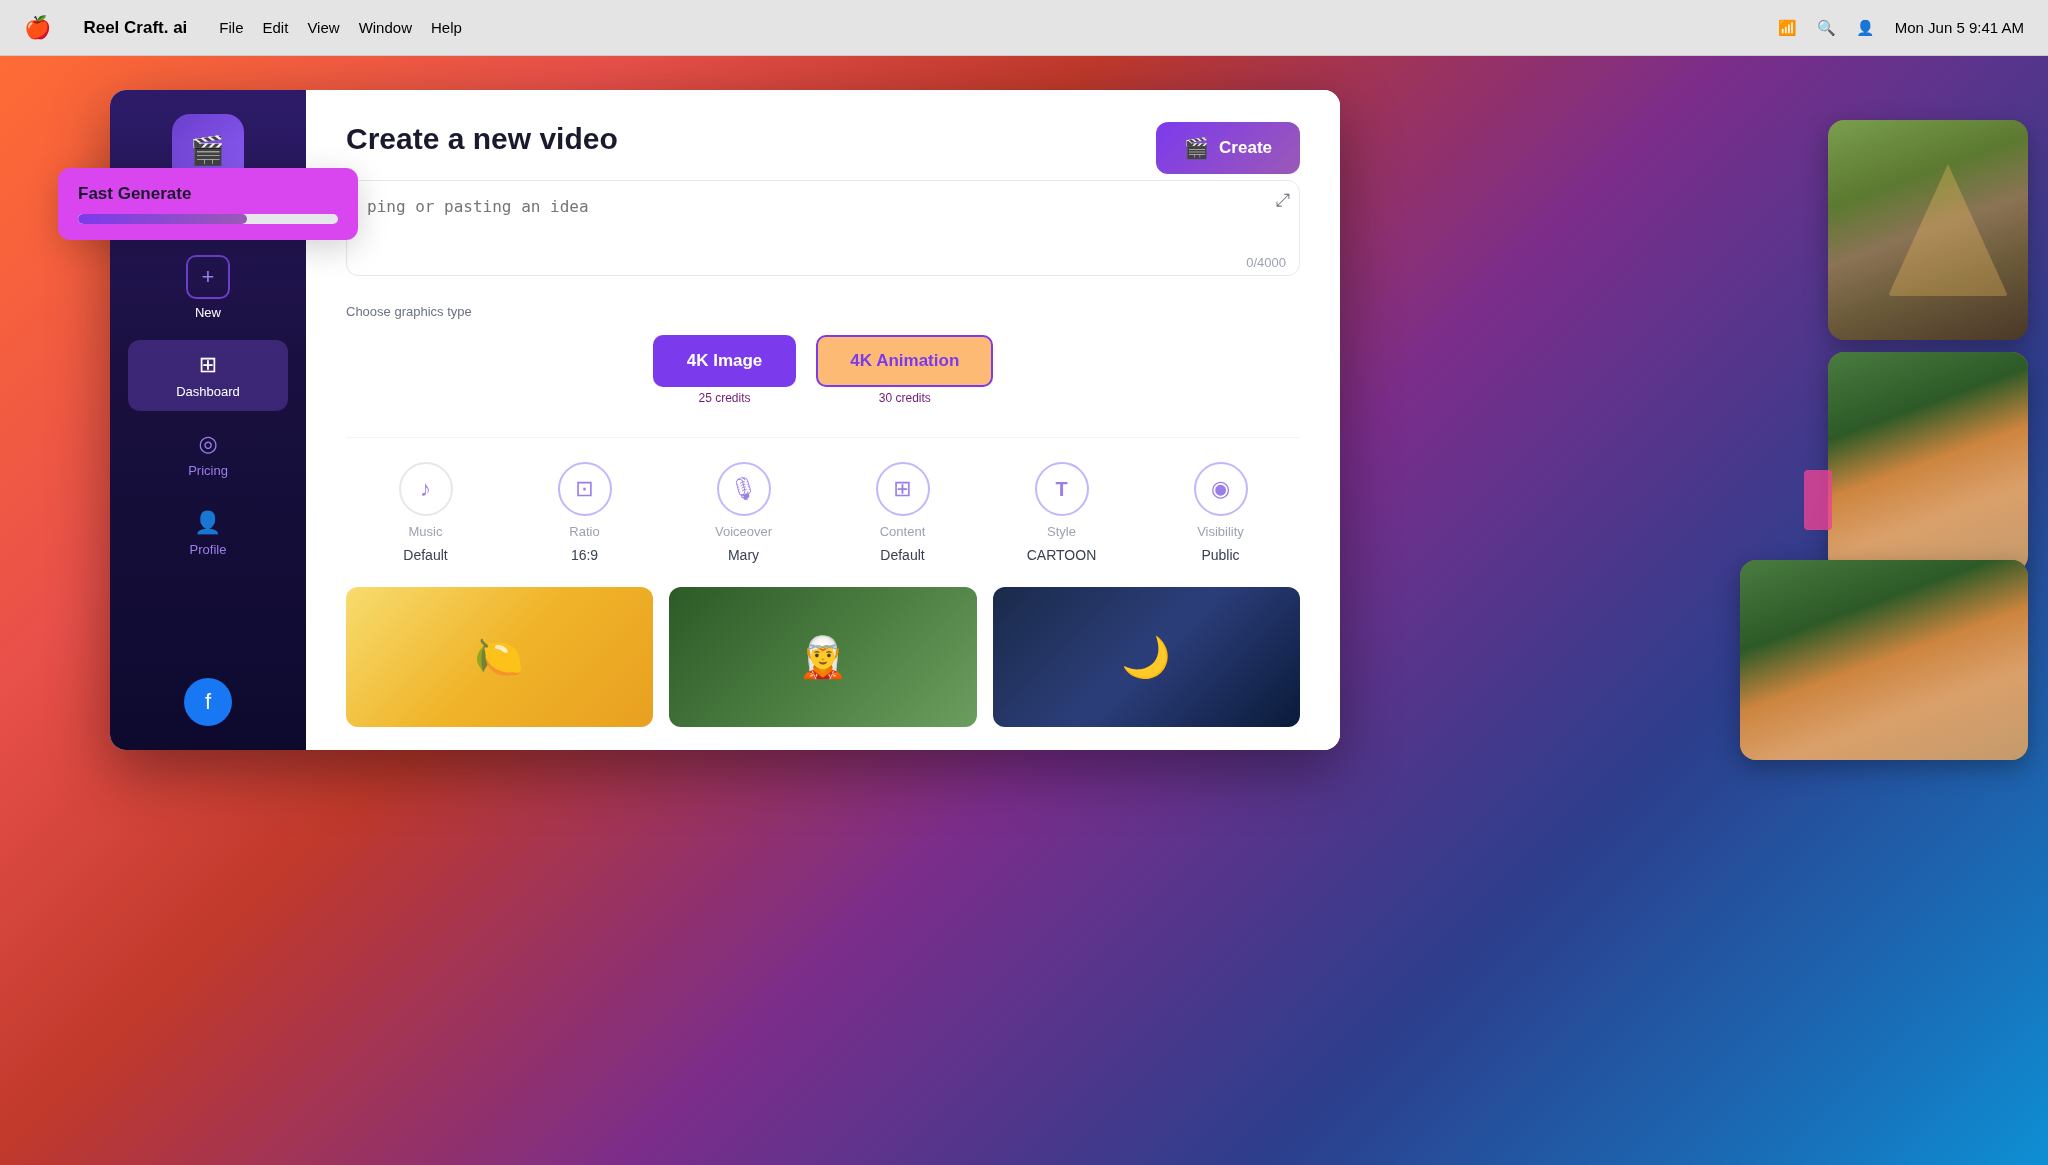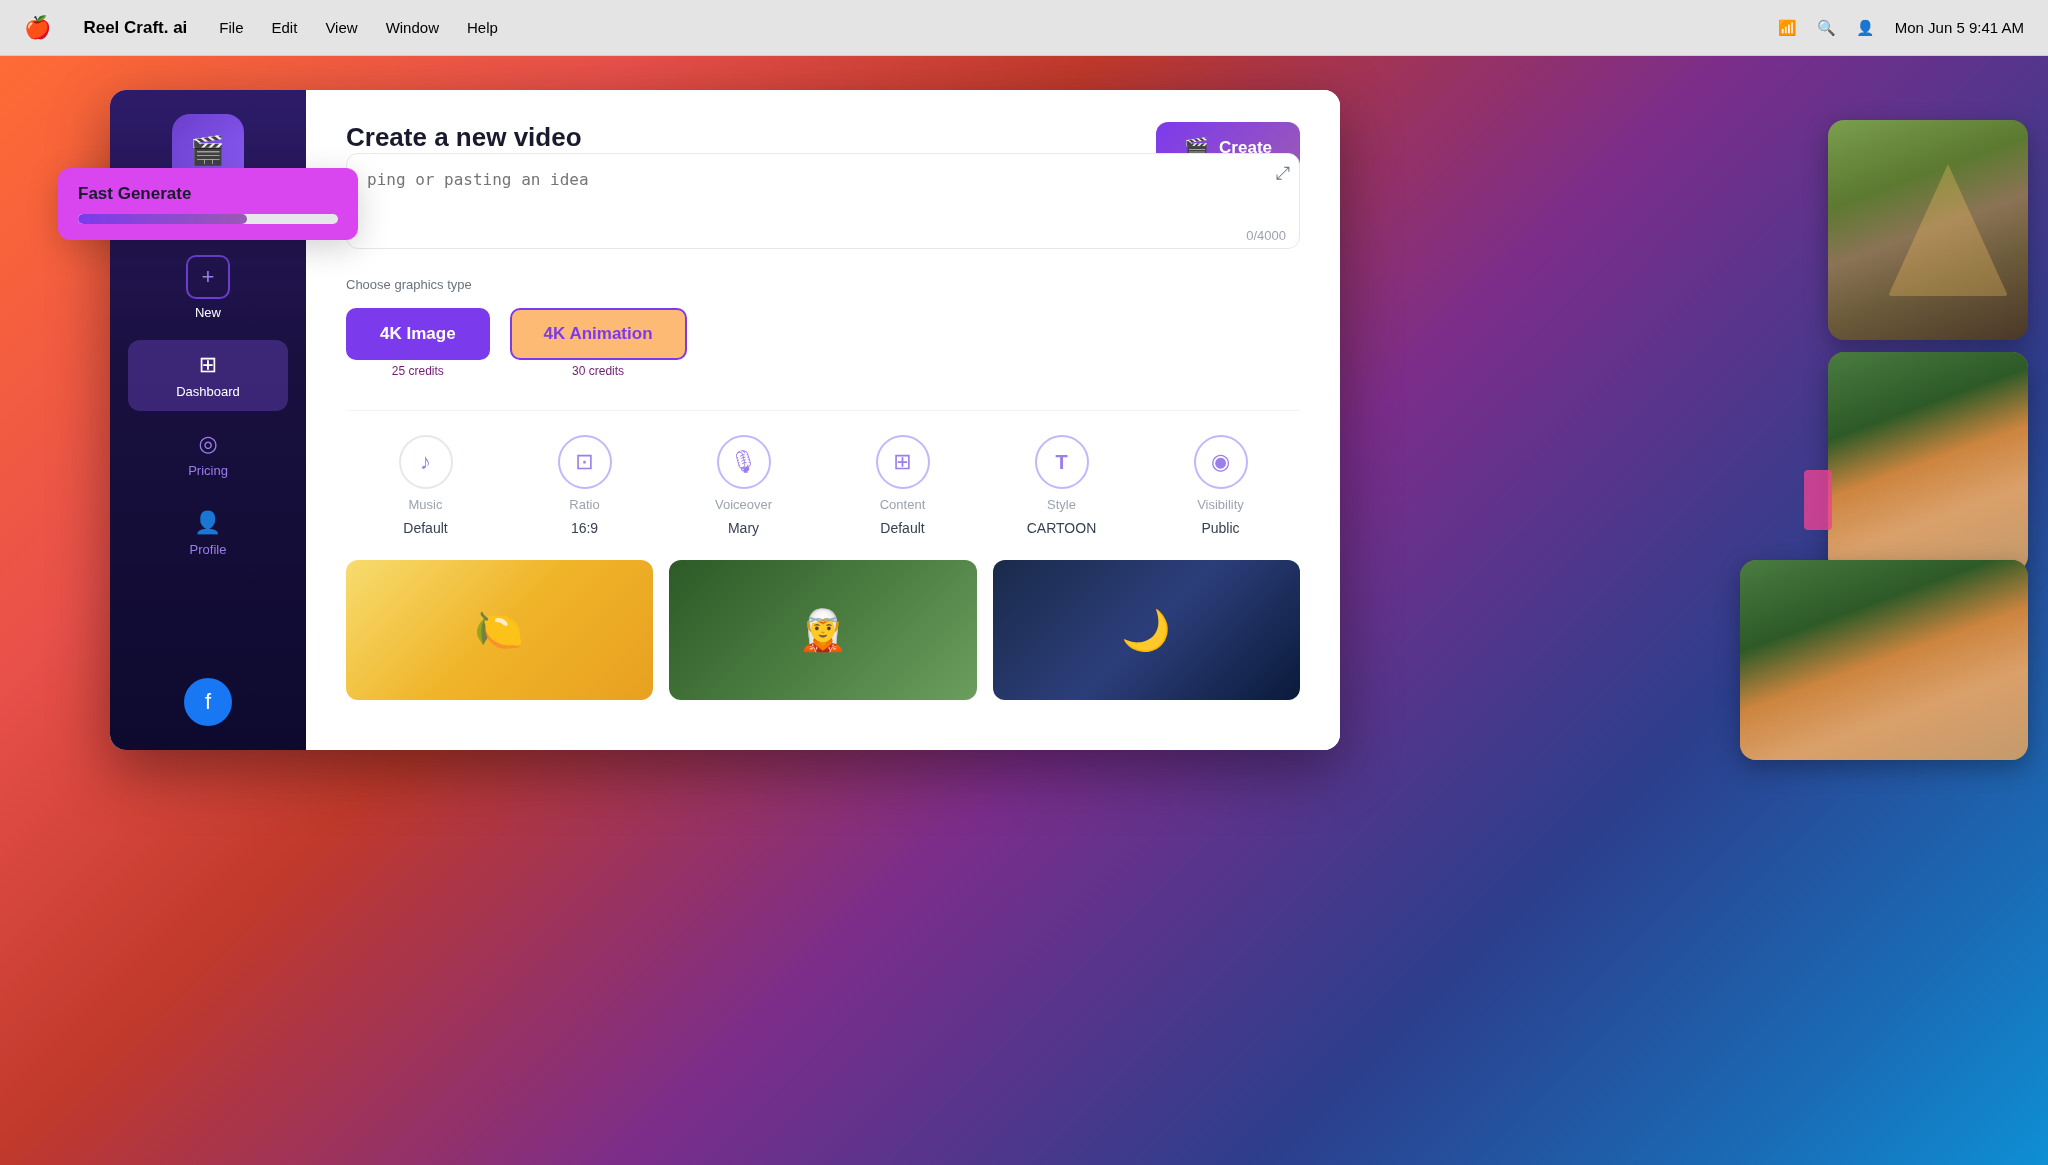--- a/index.html
+++ b/index.html
@@ -20,21 +20,21 @@
       display: flex;
       align-items: center;
       padding: 0 24px;
       gap: 32px;
       position: relative;
       z-index: 100;
       border-bottom: 1px solid #ccc;
     }
     .menubar-apple { font-size: 22px; }
     .menubar-appname { font-weight: 600; font-size: 17px; color: #000; }
-    .menubar-items { display: flex; gap: 28px; }
+    .menubar-items { display: flex; gap: 19px; }
     .menubar-item { font-size: 15px; color: #000; }
     .menubar-right { margin-left: auto; display: flex; align-items: center; gap: 20px; font-size: 15px; }
 
     
     .app-bg {
       position: absolute;
       top: 56px;
       left: 0;
       width: 100%;
       height: calc(100% - 56px);
@@ -136,23 +136,24 @@
 
     
     .main-content {
       flex: 1;
       padding: 32px 40px;
       overflow-y: auto;
       background: #fff;
     }
 
     .page-title {
-      font-size: 26px;
+      font-size: 30px;
       font-weight: 700;
       color: #1a1a2e;
+      margin-bottom: 24px;
     }
 
     
     .textarea-section {
       position: relative;
       margin-bottom: 24px;
     }
     .idea-input {
       width: 100%;
       height: 96px;
@@ -204,20 +205,21 @@
     
     .section-label {
       font-size: 13px;
       color: #6b7280;
       margin-bottom: 16px;
     }
     .graphics-buttons {
       display: flex;
       gap: 20px;
       margin-bottom: 24px;
+      justify-content: center;
     }
     .graphics-btn {
       padding: 14px 32px;
       border-radius: 10px;
       font-size: 17px;
       font-weight: 600;
       cursor: pointer;
       border: 2px solid #7c3aed;
     }
     .graphics-btn.active {

